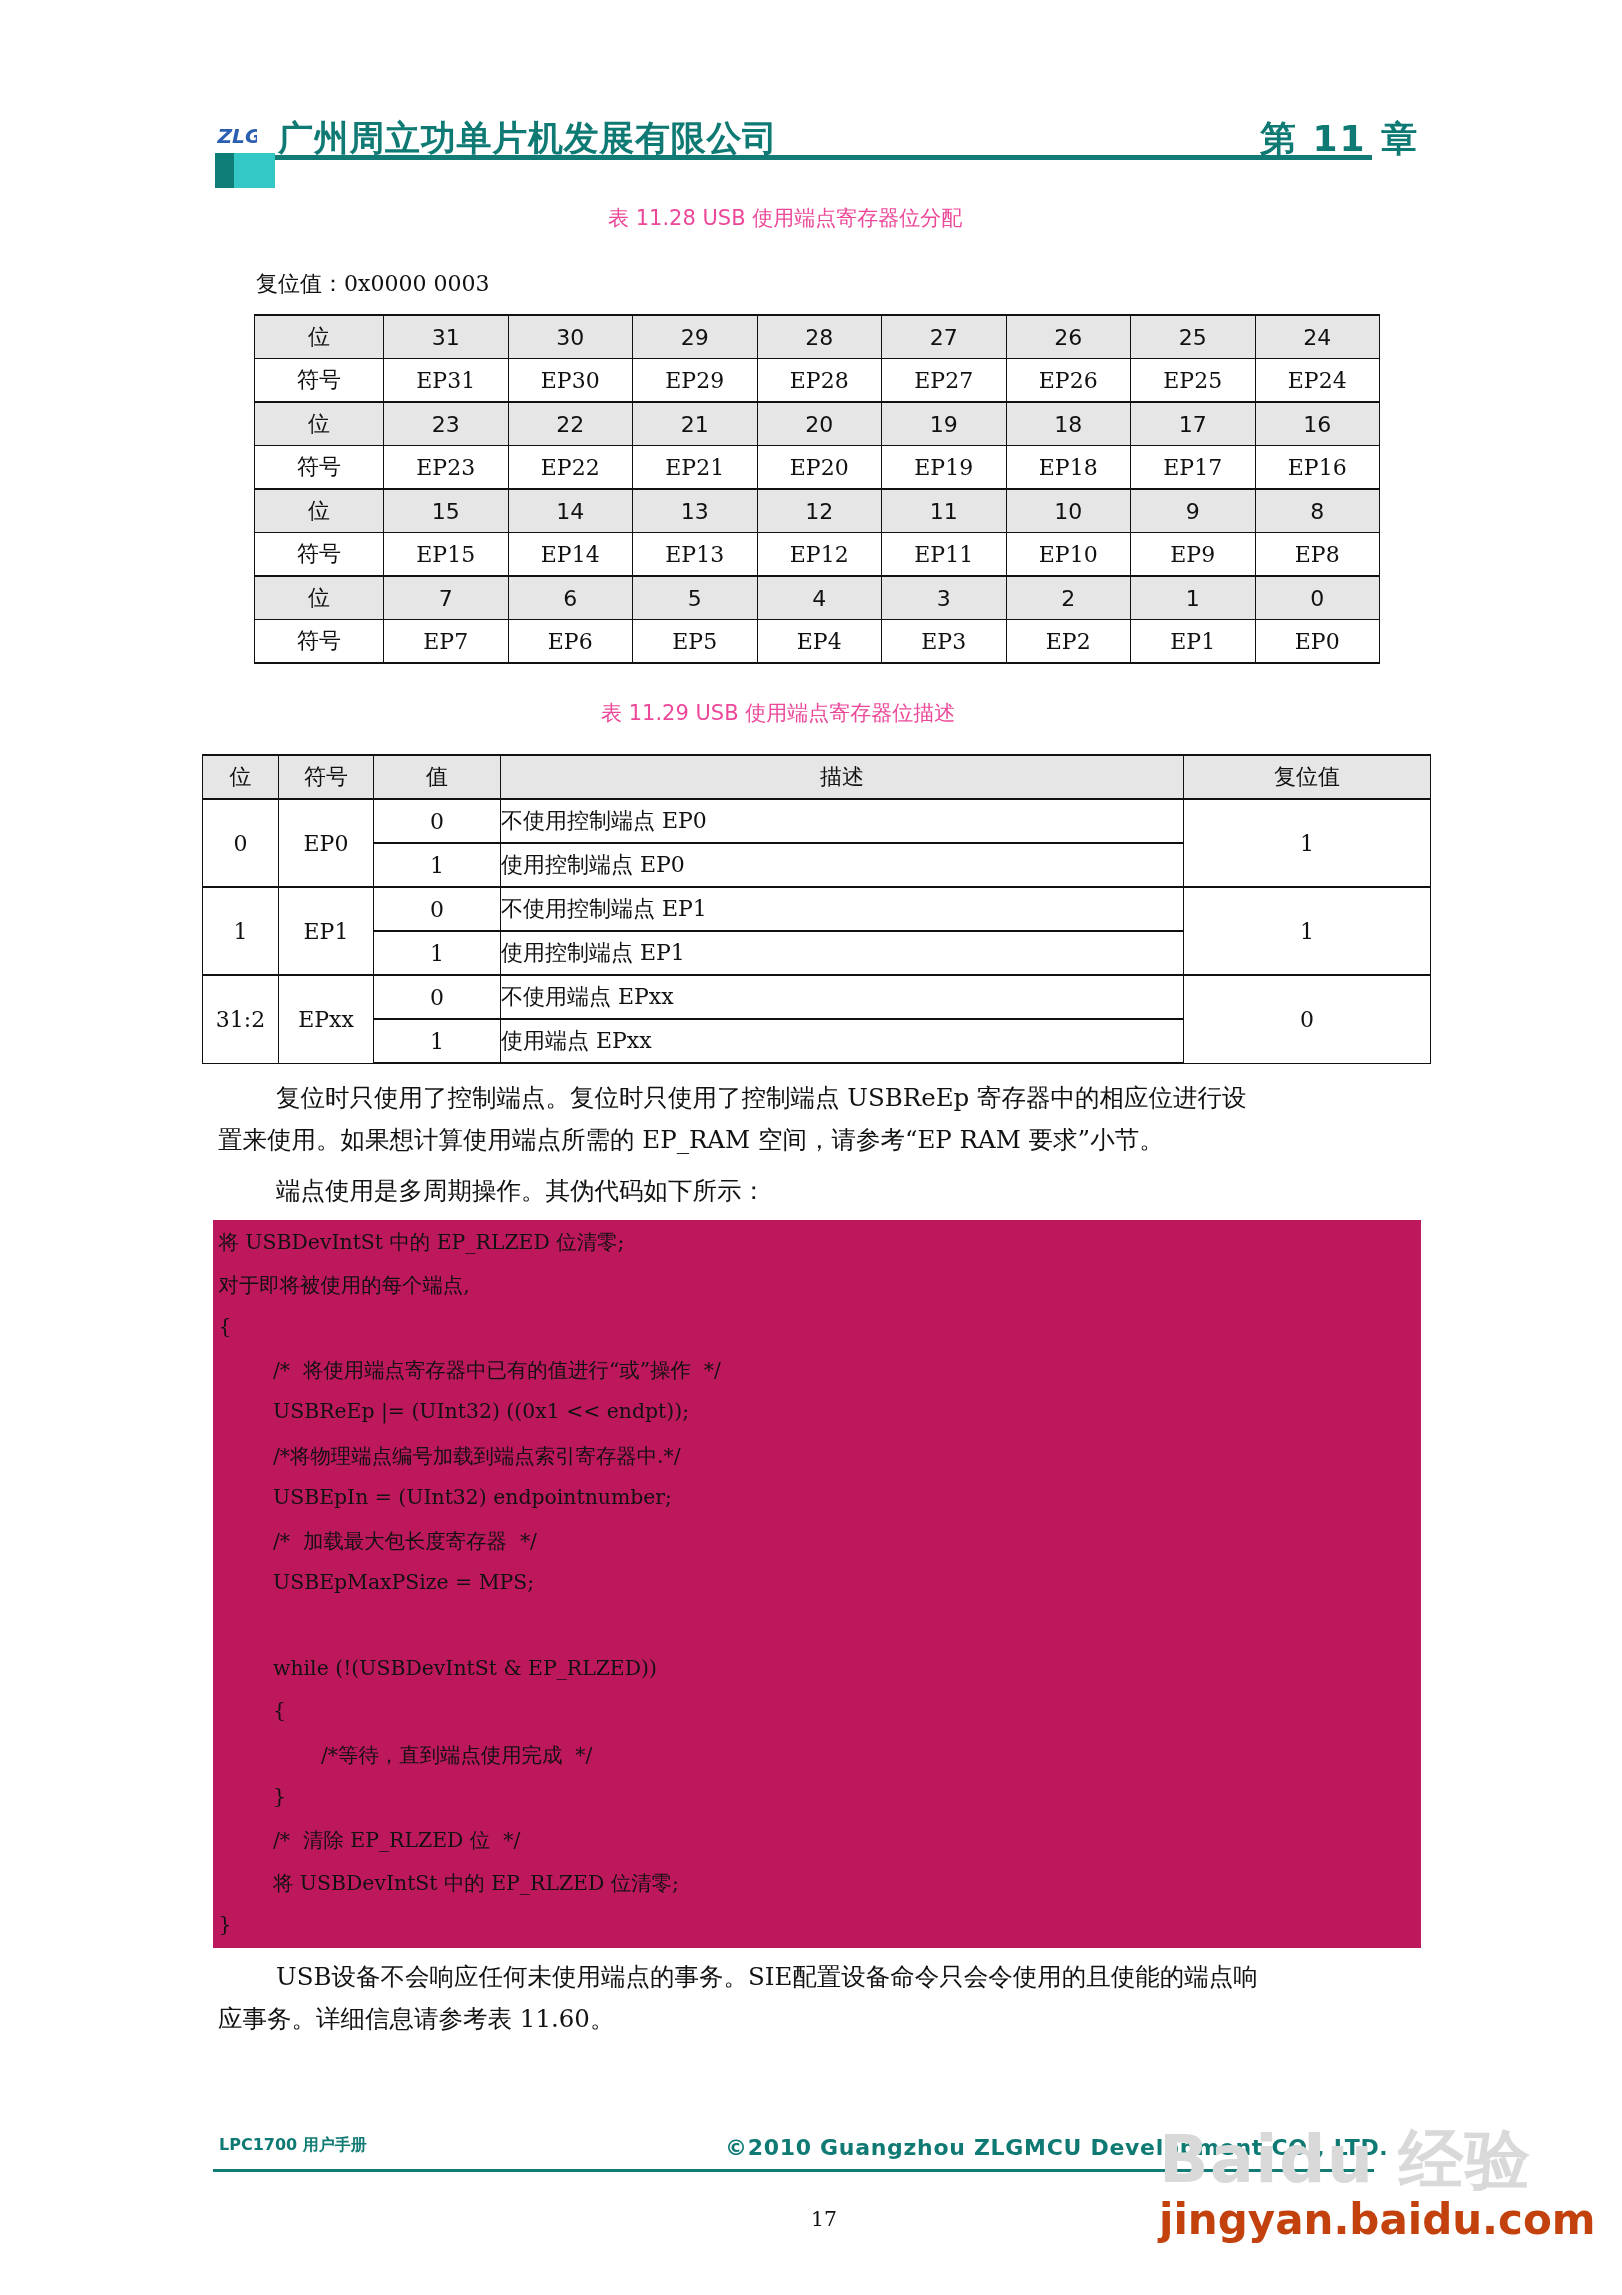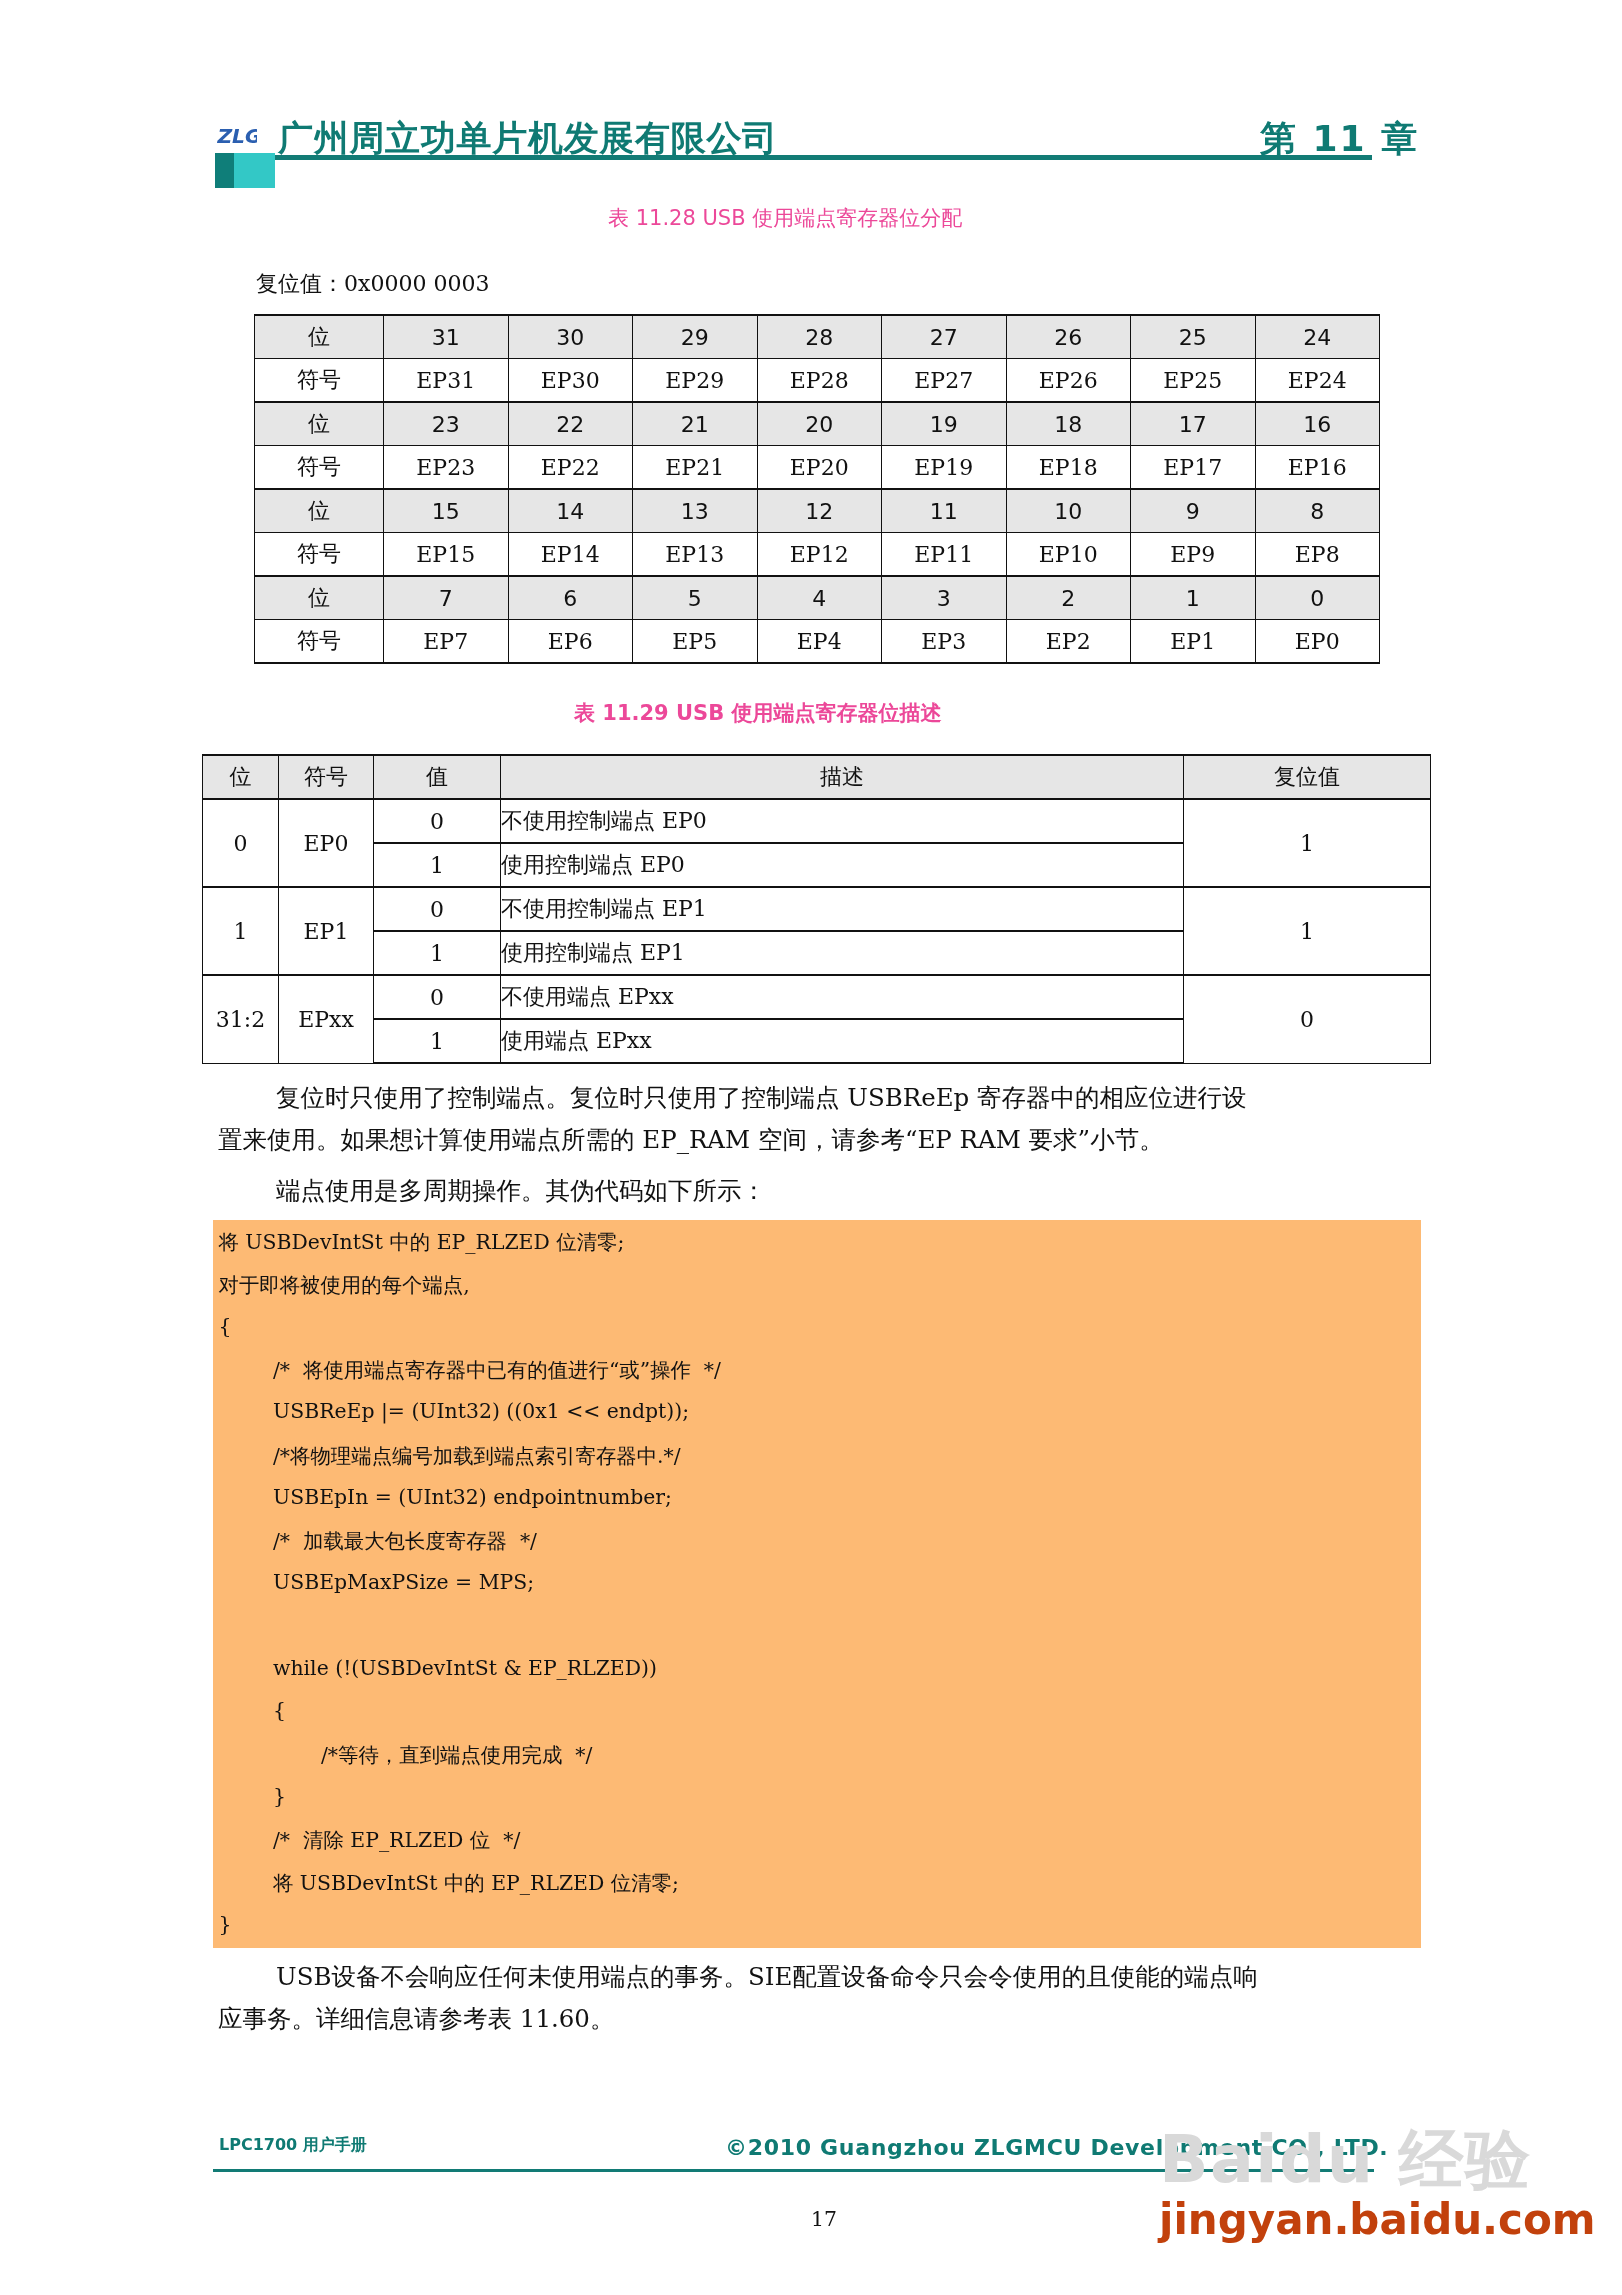--- a/index.html
+++ b/index.html
@@ -33,21 +33,21 @@
   .t2 th { background:#e6e6e6; font-weight:normal; font-family:"DejaVu Sans", sans-serif;
            border-top:2.7px solid #111; border-bottom:1.4px solid #111; }
   .t2 td { text-align:center; }
   .t2 td.desc { text-align:left; padding-left:0; }
   .t2 tr.grp-start td { border-top:2.7px solid #111; }
   .t2 tr.grp-mid td.val, .t2 tr.grp-mid td.desc { border-top:2px solid #111; }
   .t2 tr:last-child td { border-bottom:2.7px solid #111; }
   
   .para { font-size:24.5px; line-height:42px; white-space:nowrap; }
   
-  .code { left:213px; top:1220px; width:1208px; height:728px; background:#fdba74; }
+  .code { left:213px; top:1220px; width:1208px; height:728px; background:#be185d; }
   .code-line { position:absolute; font-size:20.4px; white-space:pre; color:#111; }
   
   .foot-left { left:219px; top:2135px; font-family:"DejaVu Sans", sans-serif; font-weight:bold; font-size:16px; color:#0f7a73; }
   .foot-right { left:725px; top:2135px; font-family:"DejaVu Sans", sans-serif; font-weight:bold; font-size:22px; color:#0f7a73; letter-spacing:0.7px; }
   .foot-line { left:213px; top:2169px; width:1161px; height:3.4px; background:#127b75; }
   .pagenum { left:811px; top:2207px; font-size:20.4px; }
   .wm-text { left:1159px; top:2116px; font-family:"DejaVu Sans", sans-serif; font-weight:bold; font-size:65px; color:#d9d9d9; letter-spacing:1.4px; }
   .wm-url { left:1159px; top:2195px; font-family:"DejaVu Sans", sans-serif; font-weight:bold; font-size:42px; color:#c2410c; }
 </style>
 </head>
@@ -153,21 +153,21 @@
         <td>EP5</td>
         <td>EP4</td>
         <td>EP3</td>
         <td>EP2</td>
         <td>EP1</td>
         <td>EP0</td>
       </tr>
     </tbody>
 </table>
 
-<div class="abs caption" style="left:574px; top:699px;font-weight:bold;">表 11.29   USB 使用端点寄存器位描述</div>
+<div class="abs caption" style="left:601px; top:699px;">表 11.29   USB 使用端点寄存器位描述</div>
 <table class="t2">
   <thead>
     <tr>
       <th style="width:75px">位</th>
       <th style="width:94px">符号</th>
       <th style="width:126px">值</th>
       <th style="width:682px">描述</th>
       <th>复位值</th>
     </tr>
   </thead>

